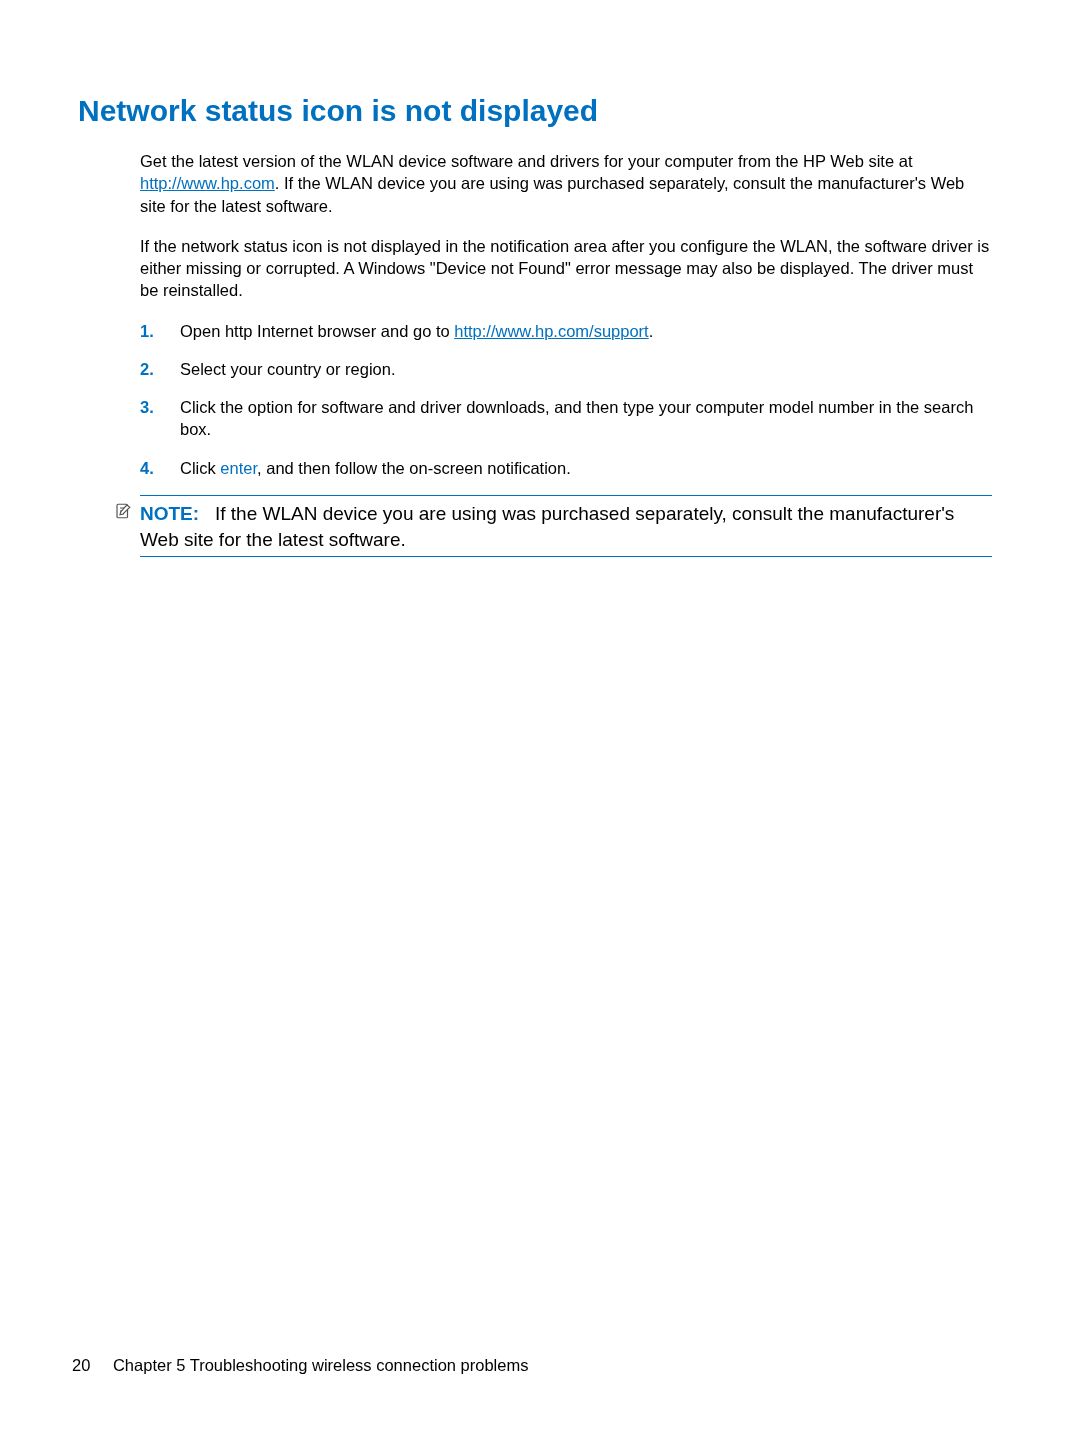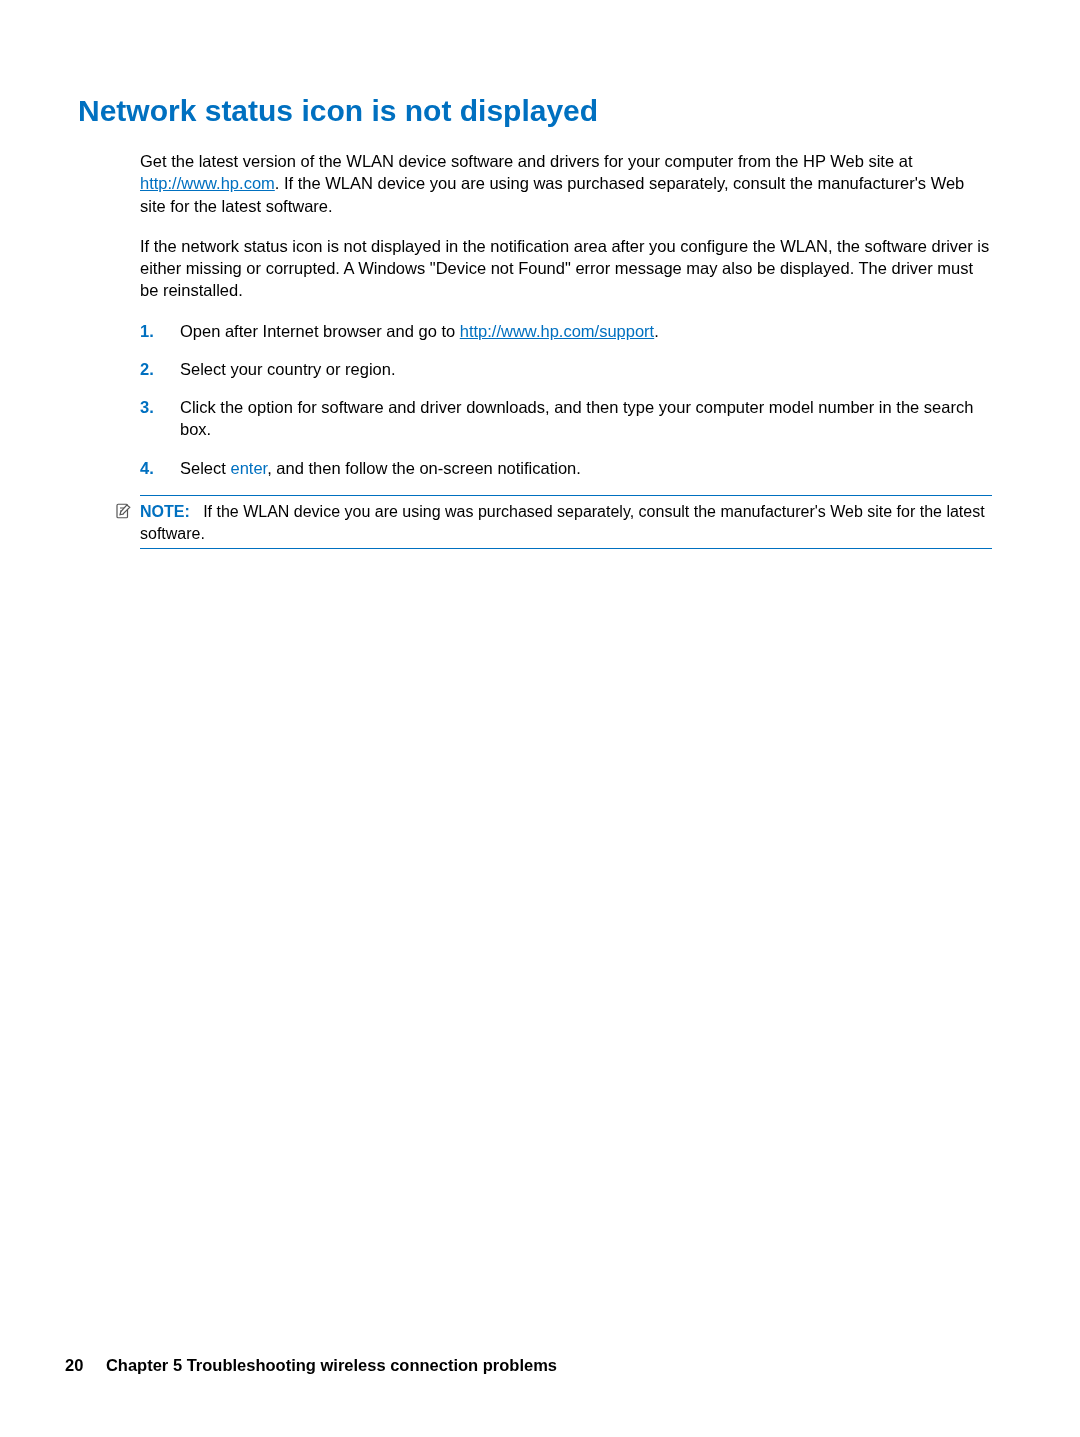--- a/index.html
+++ b/index.html
@@ -80,33 +80,32 @@
   .note-icon {
     width: 26px;
     flex-shrink: 0;
     color: #555;
     font-size: 16px;
     line-height: 1.2;
     padding-top: 1px;
   }
   .note-text {
     flex: 1;
-    font-size: 16px;
+    font-size: 19px;
     line-height: 1.35;
   }
   .note-label {
     color: #0070c0;
     font-weight: bold;
   }
   .footer {
     position: absolute;
-    left: 65px;
+    left: 72px;
     bottom: 62px;
     font-size: 16.5px;
-    font-weight: bold;
   }
   .footer .pagenum {
     margin-right: 18px;
   }
 </style>
 </head>
 <body>
 
 <div class="page">
 
@@ -118,35 +117,35 @@
       <span>Get the latest version of the WLAN device software and drivers for your computer from the HP Web site at </span><a class="link">http://www.hp.com</a><span>. If the WLAN device you are using was purchased separately, consult the manufacturer's Web site for the latest software.</span>
     </p>
 
     <p class="para">If the network status icon is not displayed in the notification area after you configure the WLAN, the software driver is either missing or corrupted. A Windows "Device not Found" error message may also be displayed. The driver must be reinstalled.</p>
 
 
     <ol class="steps">
       <li>
         <span class="step-num">1.</span>
         <span class="step-text">
-          <span>Open after Internet browser and go to </span><a class="link">http://www.hp.com/support</a><span>.</span>
+          <span>Open http Internet browser and go to </span><a class="link">http://www.hp.com/support</a><span>.</span>
         </span>
       </li>
       <li>
         <span class="step-num">2.</span>
         <span class="step-text">Select your country or region.</span>
       </li>
       <li>
         <span class="step-num">3.</span>
         <span class="step-text">Click the option for software and driver downloads, and then type your computer model number in the search box.</span>
       </li>
       <li>
         <span class="step-num">4.</span>
         <span class="step-text">
-          <span>Select </span><span class="kbd">enter</span><span>, and then follow the on-screen notification.</span>
+          <span>Click </span><span class="kbd">enter</span><span>, and then follow the on-screen notification.</span>
         </span>
       </li>
     </ol>
 
   </div>
 
   <div class="note-block">
     <hr class="note-rule">
     <div class="note-row">
       <span class="note-icon">

